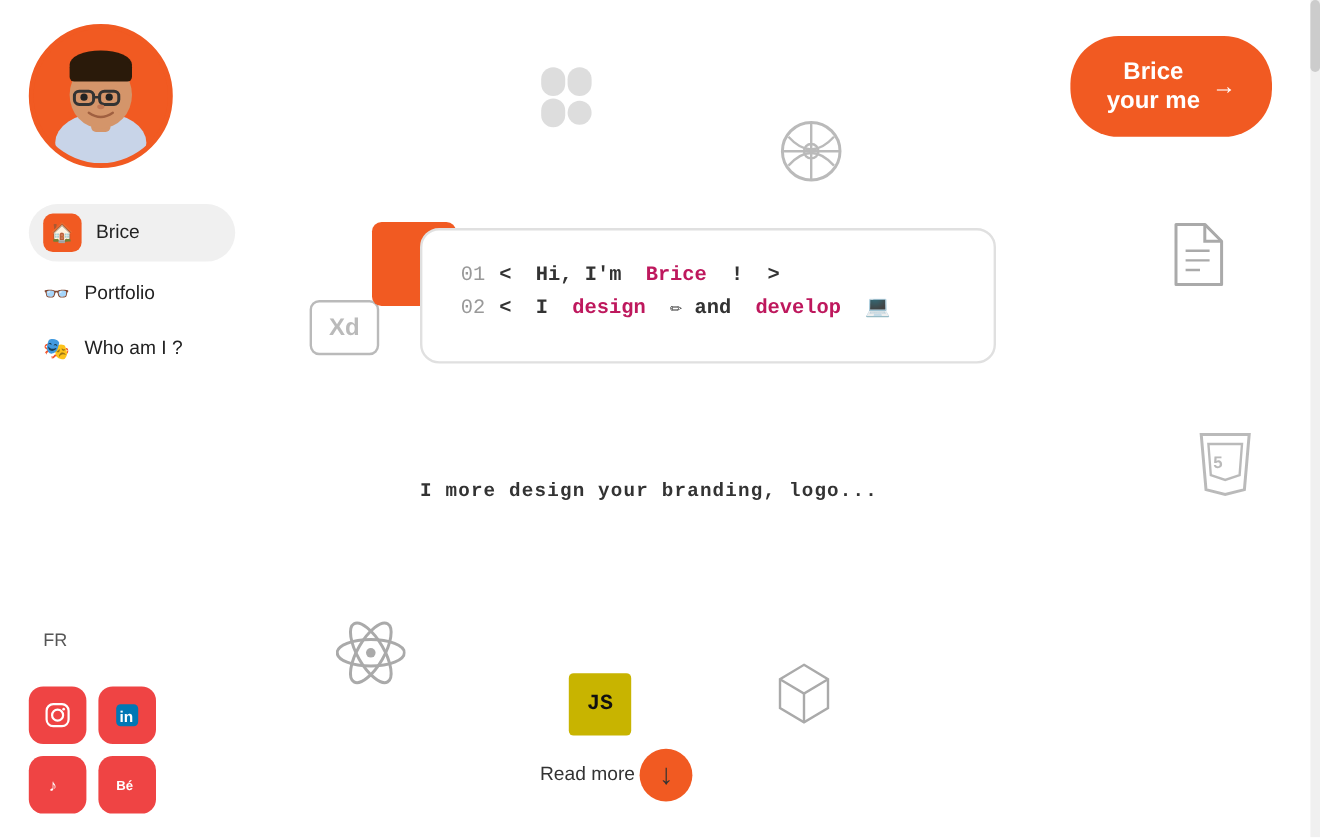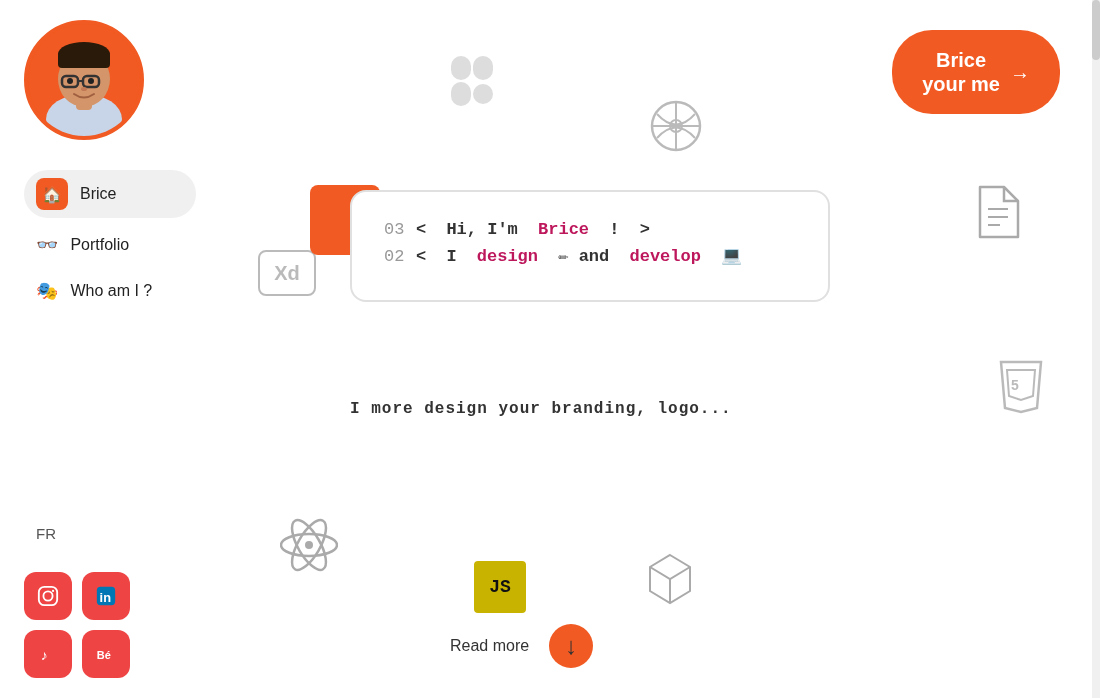--- a/index.html
+++ b/index.html
@@ -186,21 +186,21 @@
       letter-spacing: 1px;
     }
 
     
     #read-more {
       position: absolute;
       left: 230px;
       bottom: 30px;
       display: flex;
       align-items: center;
-      gap: 20px;
+      gap: 4px;
       cursor: pointer;
     }
 
     #read-more span {
       font-size: 16px;
       color: #333;
       font-weight: 400;
     }
 
     .down-btn {
@@ -424,21 +424,21 @@
       <path d="M4 2 H28 L42 16 V52 H4 Z" fill="none" stroke="#aaa" stroke-width="2.5" stroke-linejoin="round"></path>
       <path d="M28 2 V16 H42" fill="none" stroke="#aaa" stroke-width="2.5"></path>
       <line x1="12" y1="24" x2="32" y2="24" stroke="#aaa" stroke-width="2"></line>
       <line x1="12" y1="32" x2="32" y2="32" stroke="#aaa" stroke-width="2"></line>
       <line x1="12" y1="40" x2="24" y2="40" stroke="#aaa" stroke-width="2"></line>
     </svg>
   </div>
 
   <div id="code-card">
     <div class="code-line">
-      <span class="line-num">03</span>
+      <span class="line-num">01</span>
       <span class="tag">&lt;</span>
       <span class="normal">&nbsp;Hi, I'm&nbsp;</span>
       <span class="highlight">Brice</span>
       <span class="normal">&nbsp;!&nbsp;</span>
       <span class="tag">&gt;</span>
     </div>
     <div class="code-line">
       <span class="line-num">02</span>
       <span class="tag">&lt;</span>
       <span class="normal">&nbsp;I&nbsp;</span>

